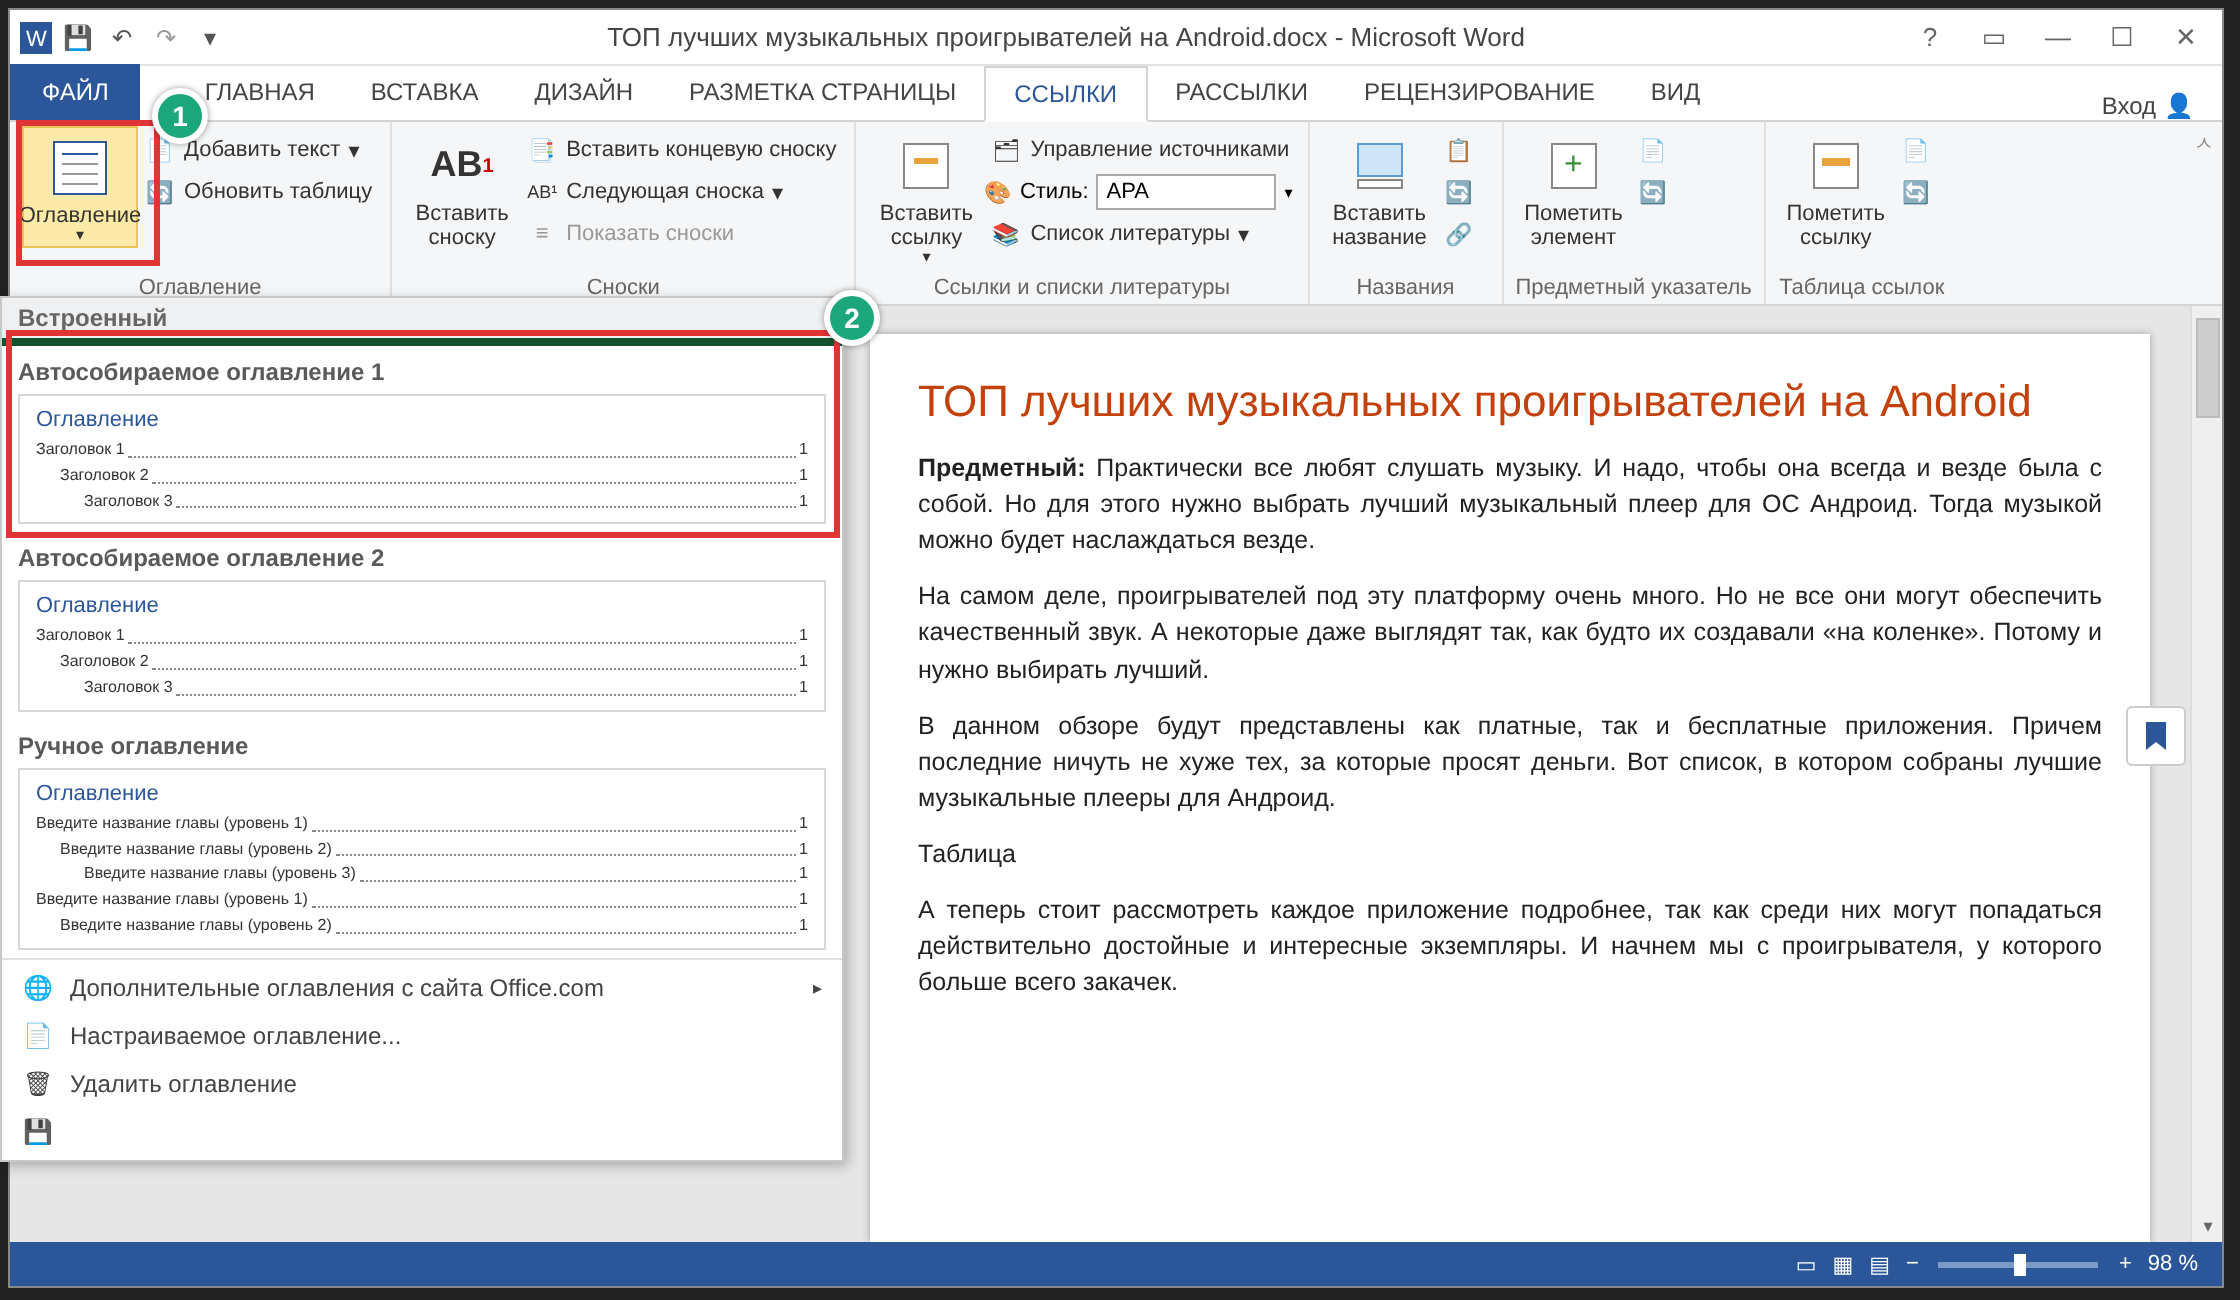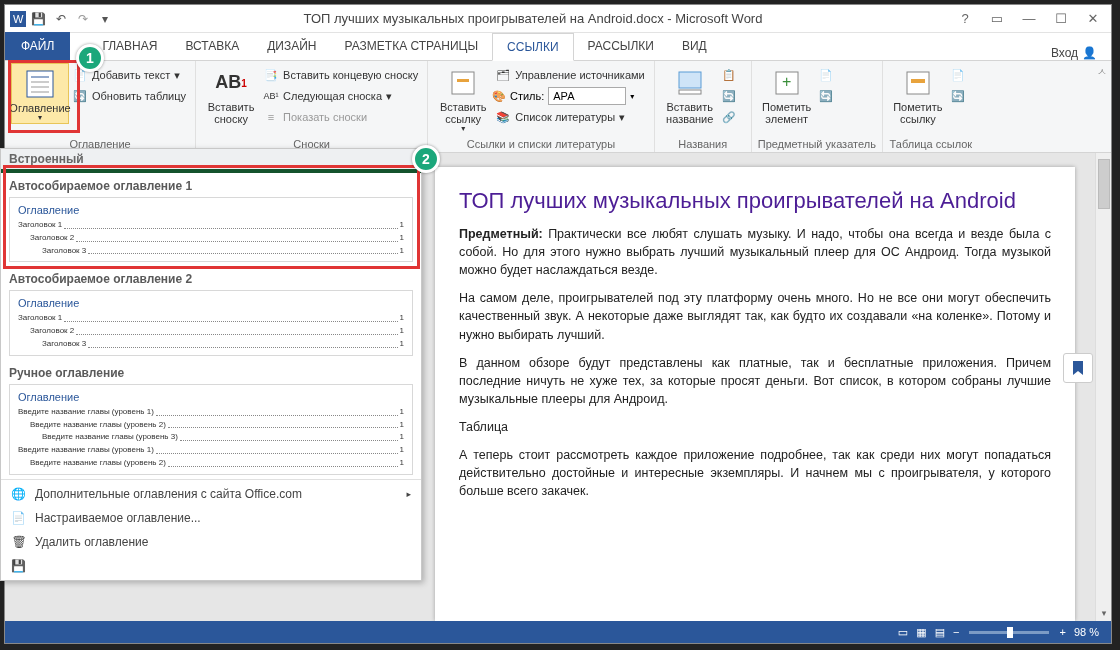--- a/index.html
+++ b/index.html
@@ -24,39 +24,39 @@
   .ribbon { background: #f5f6f7; height: 92px; display: flex; border-bottom: 1px solid #d4d4d4; position:relative;}
   .group { border-right: 1px solid #e0e0e0; padding: 2px 6px 0 6px; display: flex; flex-direction: column; }
   .group-body { flex:1; display:flex; align-items:flex-start; }
   .group-label { font-size: 11px; color: #666; text-align: center; padding: 2px 0 2px; }
   .vbtn { display: flex; flex-direction: column; align-items: center; width: 58px; padding-top:4px; font-size:11px; color:#333; text-align:center; line-height:1.1; }
   .vbtn .ico { width: 32px; height: 32px; margin-bottom:2px; display:flex; align-items:center; justify-content:center;}
   .small-row { display:flex; flex-direction:column; gap:1px; padding-top:2px; }
   .small-item { font-size:11px; color:#333; display:flex; align-items:center; gap:4px; height:20px; white-space:nowrap; padding:0 3px;}
   .small-item .si { width:16px; height:16px; display:inline-flex;align-items:center;justify-content:center;}
   .style-row { display:flex; align-items:center; gap:4px; font-size:11px; height:20px; }
-  .style-input { border:1px solid #aaa; height:18px; width:78px; font-size:11px; padding:0 4px; background:#fff; }
+  .style-input { border:1px solid #aaa; height:18px; width:90px; font-size:11px; padding:0 4px; background:#fff; }
   
   .toc-dropdown { position: absolute; left: 0; top: 148px; width: 422px; background: #fff; border: 1px solid #c8c8c8; box-shadow: 2px 2px 6px rgba(0,0,0,.25); z-index: 10; }
   .dd-header { background: #eef0f2; font-size: 12px; color: #666; padding: 3px 8px; font-weight: bold; border-bottom:4px solid #14532d;}
   .dd-section-title { font-size: 12px; color: #5a5a5a; padding: 6px 8px 4px; font-weight: bold;}
   .dd-preview { margin: 0 8px 4px; border: 1px solid #d8d8d8; padding: 6px 8px 4px; background:#fff; font-size: 9px; color:#333;}
   .dd-preview .pv-title { color:#2b579a; font-size:11px; margin-bottom:3px; }
   .pv-line { display:flex; font-size:8px; white-space:nowrap; line-height:1.6;}
   .pv-line .pvt { flex:0 0 auto; }
   .pv-line .pvd { flex:1; border-bottom:1px dotted #888; margin:0 2px 3px 2px; }
   .pv-line .pvn { flex:0 0 auto; }
   .dd-menu { border-top:1px solid #e0e0e0; padding:2px 0;}
   .dd-menu-item { display:flex; align-items:center; gap:8px; padding:4px 10px; font-size:12px; color:#444;}
   .dd-menu-item.disabled { color:#aaa; }
   .dd-menu-item .mi { width:16px; height:16px; display:flex;align-items:center;justify-content:center;}
   
   .docarea { flex:1; display:flex; background:#e6e6e6; overflow:hidden; position:relative;}
   .page { margin: 14px 0 0 430px; width: 640px; background:#fff; box-shadow: 0 0 4px rgba(0,0,0,.3); padding: 18px 24px; font-size:12.5px; color:#222; line-height:1.45;}
-  .page h1 { color:#4c1d95; font-weight:400; font-size:22px; margin-bottom:8px; }
+  .page h1 { color:#c2410c; font-weight:400; font-size:22px; margin-bottom:8px; }
   .page p { margin-bottom:10px; text-align:justify;}
   .page b { font-weight:bold;}
   .scrollv { position:absolute; right:0; top:0; width:16px; height:100%; background:#efefef; border-left:1px solid #ddd;}
   .scrollv .thumb { position:absolute; top:6px; left:2px; width:12px; height:50px; background:#cdcdcd; border:1px solid #bbb;}
   .scrollv .arrow { position:absolute; left:0; width:16px; height:16px; display:flex;align-items:center;justify-content:center; font-size:9px; color:#666;}
   .bookmark { position:absolute; right:18px; top:200px; width:30px; height:30px; background:#fff; border:1px solid #ccc; border-radius:3px; display:flex;align-items:center;justify-content:center;}
   
   .statusbar { height:22px; background:#2b579a; color:#fff; display:flex; align-items:center; font-size:11px; padding:0 8px;}
   .statusbar .spacer { flex:1; }
   .statusbar .sb { margin:0 4px; display:flex;align-items:center;}
@@ -97,20 +97,21 @@
   </div>
 
   <div class="tabs">
     <div class="tab-file">ФАЙЛ</div>
     <div class="tab" style="margin-left:18px;">ГЛАВНАЯ</div>
     <div class="tab">ВСТАВКА</div>
     <div class="tab">ДИЗАЙН</div>
     <div class="tab">РАЗМЕТКА СТРАНИЦЫ</div>
     <div class="tab active">ССЫЛКИ</div>
     <div class="tab">РАССЫЛКИ</div>
+    <div class="tab">РЕЦЕНЗИРОВАНИЕ</div>
     <div class="tab">ВИД</div>
     <div class="tab-user">
         <span>Вход</span> 
         <span>👤</span>
       </div>
   </div>
 
   <div class="ribbon">
 
     <div class="group">

